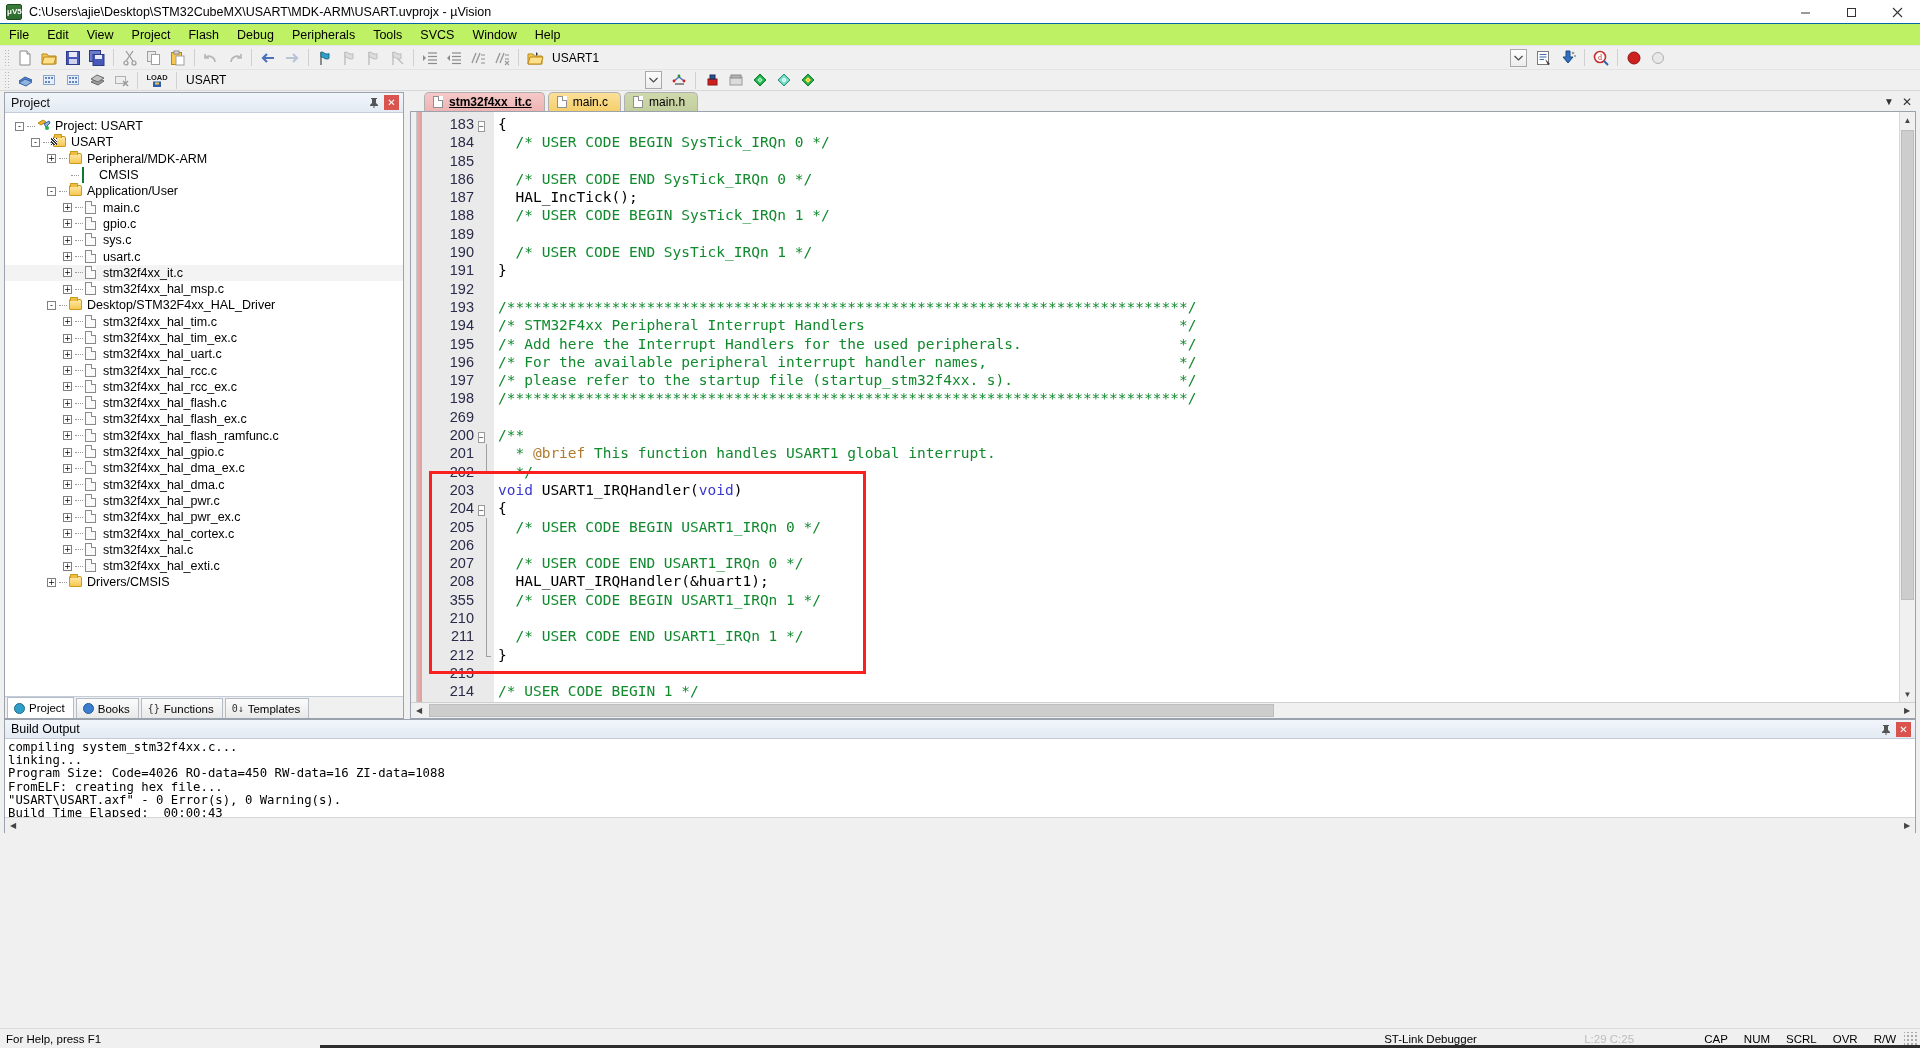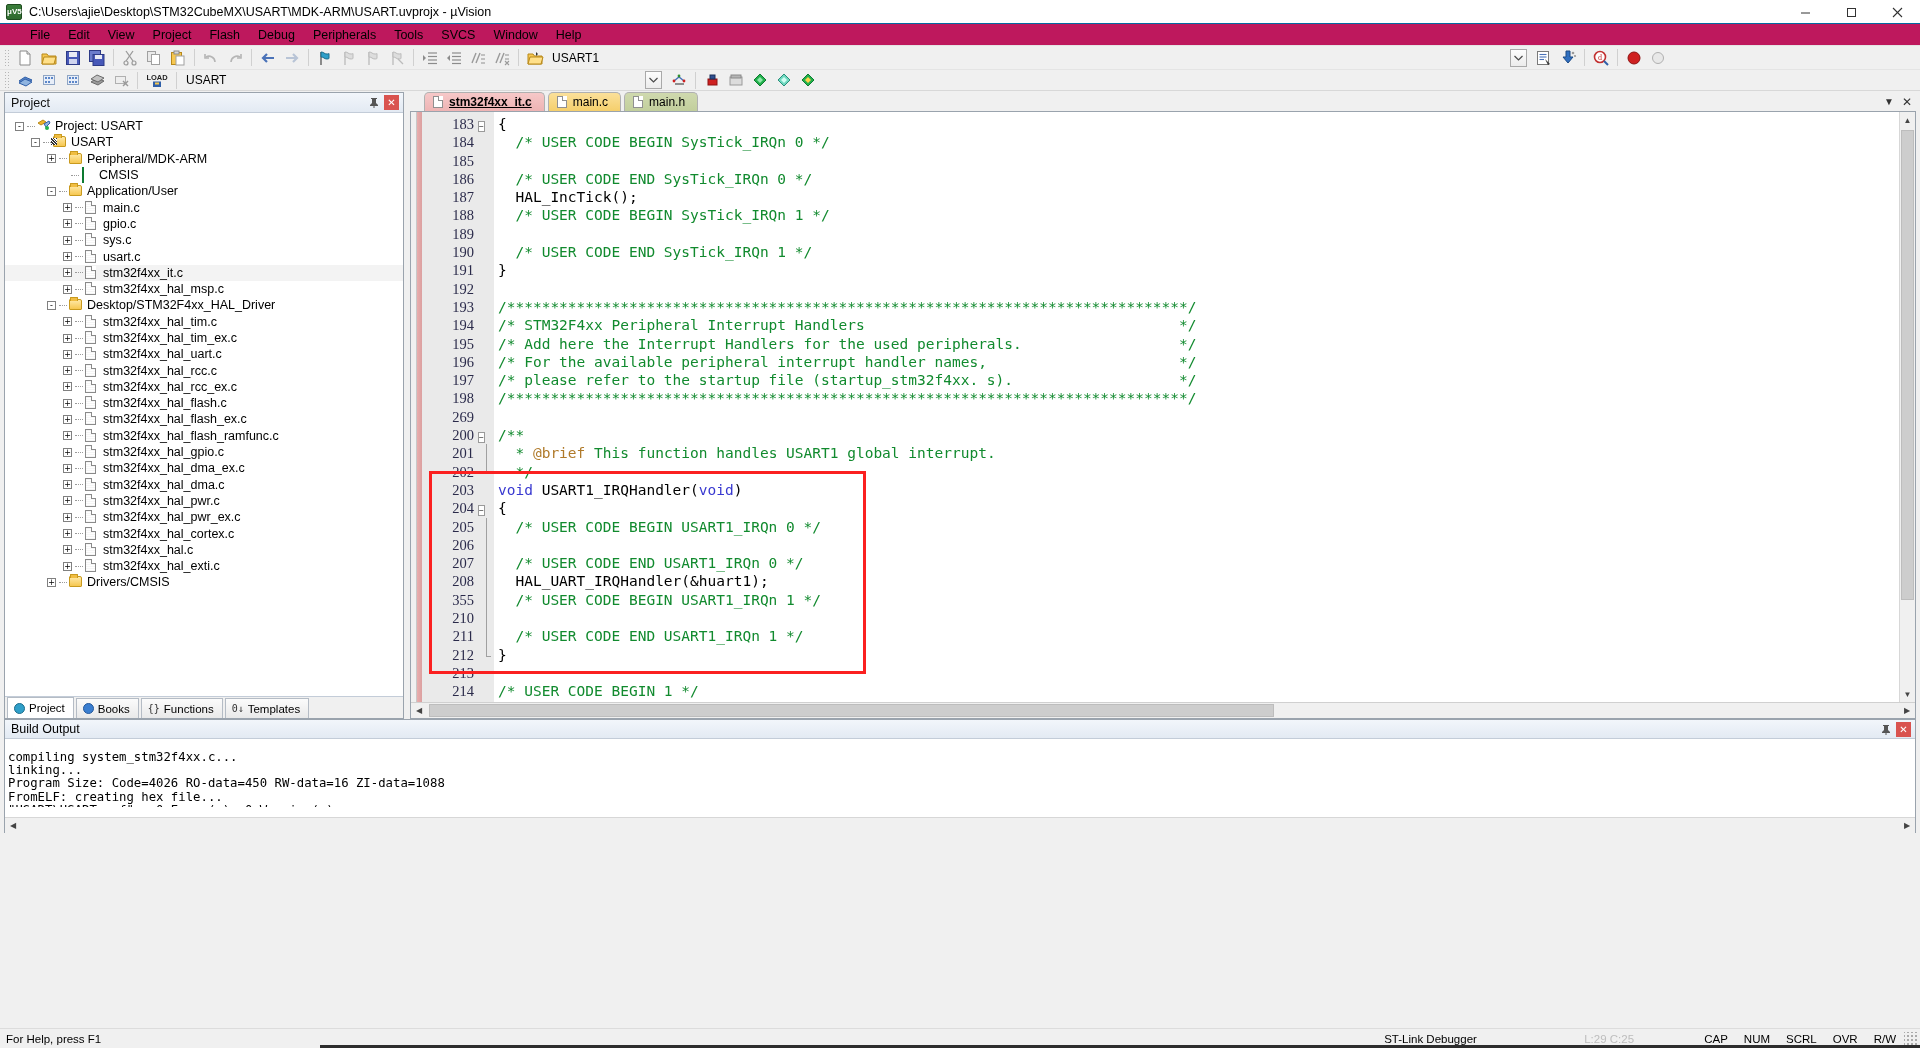--- a/index.html
+++ b/index.html
@@ -33,21 +33,21 @@
   .tb-btns { position: absolute; right: 0; top: 0; height: 24px; display: flex; }
   .tb-btn {
     width: 46px; height: 24px; display: flex; align-items: center; justify-content: center;
     color: #333; font-size: 13px;
   }
   .gl { display:block; }
 
   
   .menubar {
     position: absolute; left: 0; top: 24px; width: 1920px; height: 21px;
-    background: #be185d; display: flex; align-items: center; padding-left: 21px;
+    background: #bef264; display: flex; align-items: center; padding-left: 0;
   }
   .menu-item {
     padding: 2px 9px; font-size: 12.5px; color: #000; line-height: 16px; white-space: nowrap;
   }
 
   
   .toolbar {
     position: absolute; left: 0; width: 1920px; background: #f0f0f0;
     display: flex; align-items: center;
     border-top: 1px solid #e4e4e4;
@@ -150,21 +150,21 @@
   .xclose{color:#333;font-size:12px;}
 
   .edbody {
     flex:1; background:#fff; border:1px solid #9aa3ad; position:relative; overflow:hidden;
     display:flex;
   }
   .edleftbar { width:6px; background: #f0f0f0; border-right:1px solid #c8c8c8;}
   .edleftbar2 { width:5px; background: linear-gradient(to right,#e9aeae,#dba0a0); }
   .gutter {
     width: 56px; background:#eaeaea; text-align:right; padding-top:3px;
-    font-family: Liberation Serif, serif; font-size:14.5px; color:#2a2a4a; line-height:18.3px;
+    font-family: Liberation Sans, sans-serif; font-size:14.5px; color:#2a2a4a; line-height:18.3px;
     user-select:none;
   }
   .gutter div{ padding-right:4px; }
   .foldcol {
     width: 16px; background:#eaeaea; padding-top:3px; position:relative;
     font-family:"DejaVu Sans Mono",monospace; font-size:14.5px; line-height:18.3px;
   }
   .foldbox{ width:9px;height:9px;border:1px solid #9a9a9a;background:#fff;font-size:8px;line-height:7px;text-align:center;color:#333;margin:4px auto 0;}
   .foldline{ width:1px; background:#a0a0a0; margin:0 auto; }
   .codearea {
@@ -189,21 +189,21 @@
   .hs-thumb{position:absolute;left:2px;top:1px;height:13px;width:845px;background:#cdcdcd;border:1px solid #bdbdbd;}
   .edvscroll{
     position:absolute; right:0; top:0; width:16px; bottom:16px; background:#f0f0f0; border-left:1px solid #d7d7d7;
   }
   .vs-arrow{width:15px;height:16px;display:flex;align-items:center;justify-content:center;font-size:8px;color:#444;}
   .vs-thumb{position:absolute;right:1px;width:13px;background:#cdcdcd;border:1px solid #bdbdbd;}
 
   
   .buildpanel{
     position:absolute; left:4px; top:719px; width:1912px; height:114px;
-    border:1px solid #9aa3ad; background:#fff; display:flex; flex-direction:column;gap:10px;
+    border:1px solid #9aa3ad; background:#fff; display:flex; flex-direction:column;
   }
   .build-cap{
     height:19px; background-image:linear-gradient(#f2f6fb,#e3eaf3); border-bottom:1px solid #c3ccd8;
     display:flex; align-items:center; padding-left:6px; font-size:12.5px;
   }
   .build-cap .cap-title{flex:1;}
   .build-body{
     flex:1; background:#fff; font-family:"DejaVu Sans Mono",monospace; font-size:12.3px;
     line-height:13.2px; padding:2px 0 0 3px; color:#000; white-space:pre; overflow:hidden; position:relative;
   }

